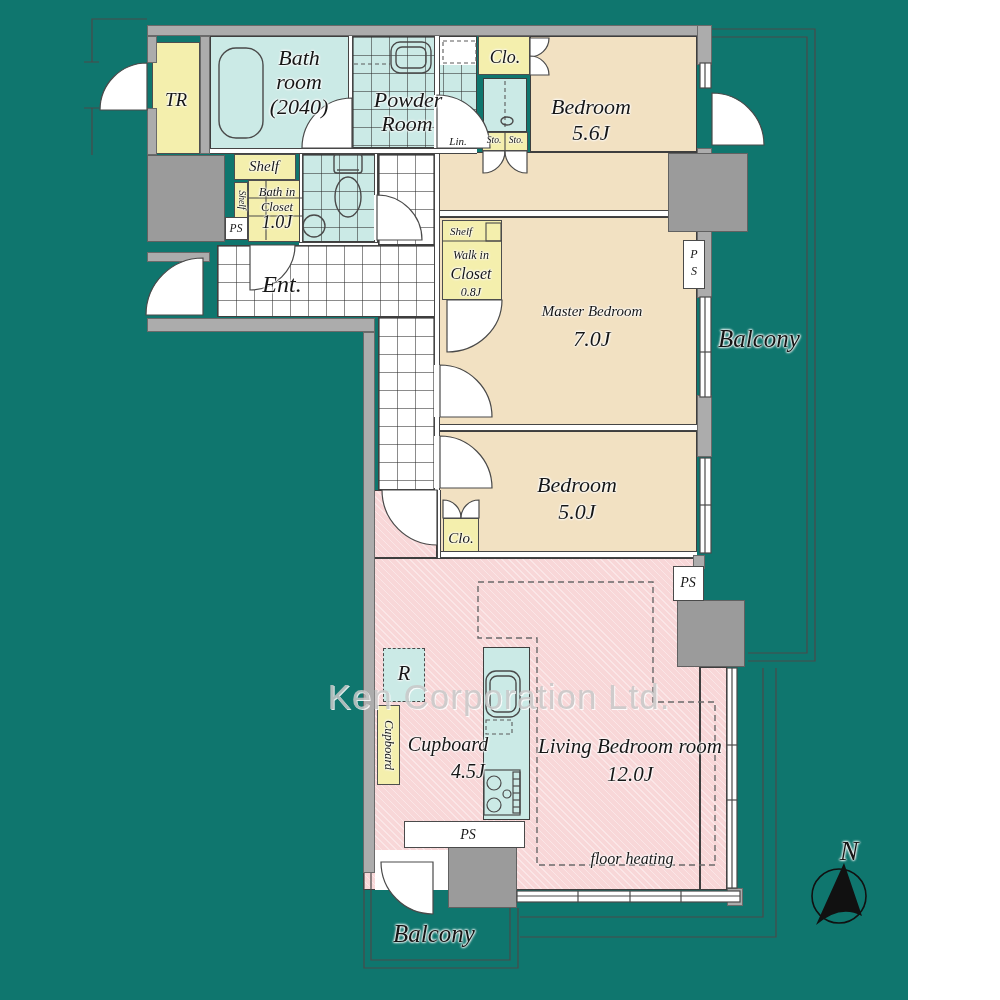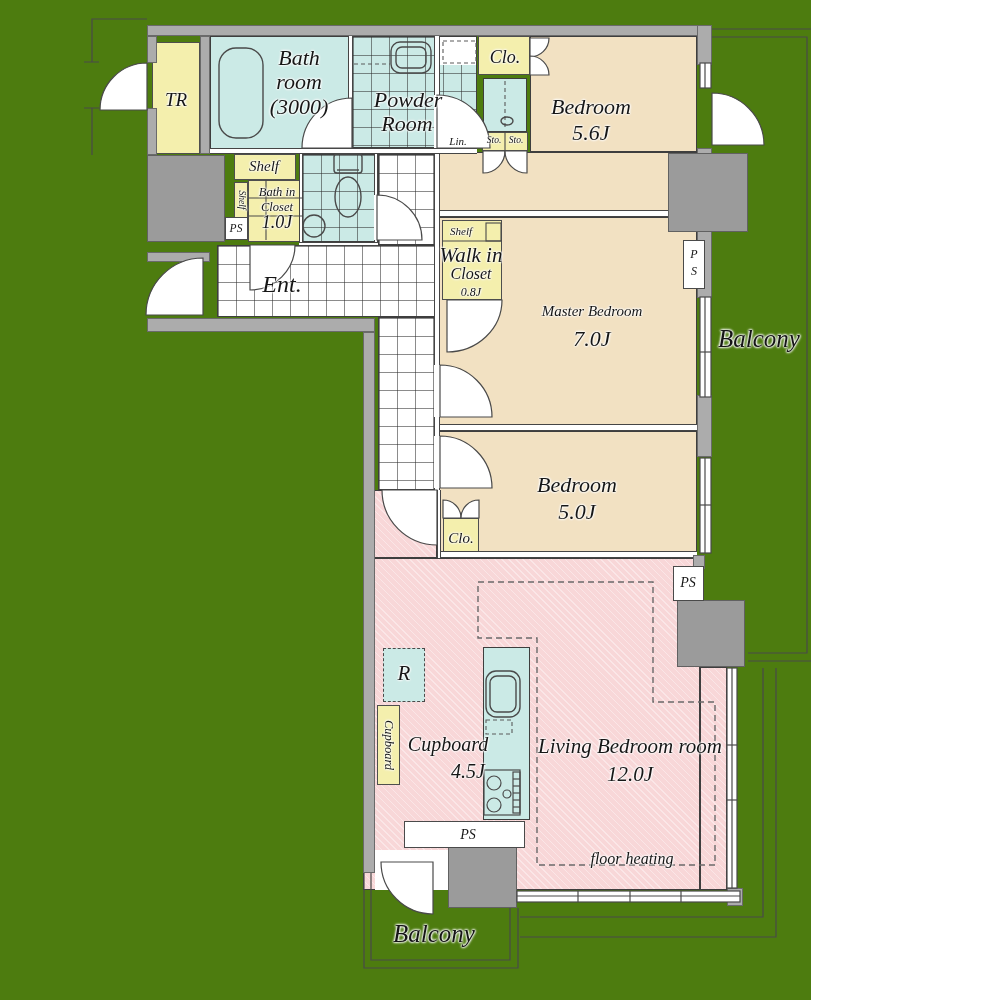--- a/index.html
+++ b/index.html
@@ -1,16 +1,16 @@
 <!DOCTYPE html>
 <html style="--c-wall: #ACACAC; --c-pillar: #9B9B9B; --c-room_beige: #F2E1C2; --c-room_pink: #F8D7D8; --c-room_cyan: #CBEAE6; --c-closet_yellow: #F4EFAD; --c-line: #4A4A4A; --c-watermark: #C9C9C9;"><head>
 <meta charset="utf-8">
 <style>
   html,body{margin:0;padding:0;background:#fff}
-  #plan{position:relative;width:811px;height:1000px;background:#4d7c0f;
+  #plan{position:relative;width:908px;height:1000px;background:#0f766e;
         font-family:"Liberation Serif",serif;overflow:hidden}
   .abs{position:absolute;box-sizing:border-box}
   .room{border:1px solid #3e3e3e}
   .beige{background:var(--c-room_beige,#F2E1C2)}
   .pink{background-color:var(--c-room_pink,#F8D7D8);
         background-image:repeating-linear-gradient(45deg,rgba(255,255,255,.38) 0 1px,transparent 1px 5px)}
   .cyan{background-color:var(--c-room_cyan,#CBEAE6)}
   .yellow{background:var(--c-closet_yellow,#F4EFAD);border:1px solid #4e4e4e}
   .tile{background-color:#fff}
   .grid{background-image:linear-gradient(rgba(45,45,45,.55) 1px,transparent 1px),
@@ -212,39 +212,39 @@
     </g>
 
     <g>
       <circle cx="839" cy="896" r="27" fill="none" stroke="#111" stroke-width="1.6"></circle>
       <path d="M844,863 L816,925 Q840,904 862,916 Z" fill="#111"></path>
     </g>
   </svg>
 
   <div class="lbl" style="left:299px;top:58px;font-size:22px">Bath</div>
   <div class="lbl" style="left:299px;top:82px;font-size:22px">room</div>
-  <div class="lbl" style="left:299px;top:107px;font-size:22px">(3000)</div>
+  <div class="lbl" style="left:299px;top:107px;font-size:22px">(2040)</div>
   <div class="lbl" style="left:408px;top:100px;font-size:22px">Powder</div>
   <div class="lbl" style="left:407px;top:124px;font-size:22px">Room</div>
   <div class="lbl" style="left:505px;top:57px;font-size:18px">Clo.</div>
   <div class="lbl" style="left:591px;top:107px;font-size:22px">Bedroom</div>
   <div class="lbl" style="left:591px;top:133px;font-size:22px">5.6J</div>
   <div class="lbl" style="left:458px;top:141px;font-size:11px">Lin.</div>
   <div class="lbl" style="left:494px;top:141px;font-size:9.5px">Sto.</div>
   <div class="lbl" style="left:516px;top:141px;font-size:9.5px">Sto.</div>
   <div class="lbl" style="left:176px;top:99px;font-size:19px">TR</div>
   <div class="lbl" style="left:264px;top:166px;font-size:15px">Shelf</div>
   <div class="lbl rot90" style="left:241px;top:200px;font-size:9.5px">Shelf</div>
   <div class="lbl" style="left:277px;top:192px;font-size:12.5px">Bath in</div>
   <div class="lbl" style="left:277px;top:207px;font-size:12.5px">Closet</div>
   <div class="lbl" style="left:277px;top:222px;font-size:18px">1.0J</div>
   <div class="lbl" style="left:236px;top:229px;font-size:11.5px">PS</div>
   <div class="lbl" style="left:282px;top:284px;font-size:24px">Ent.</div>
   <div class="lbl" style="left:461px;top:231px;font-size:11px">Shelf</div>
-  <div class="lbl" style="left:471px;top:255px;font-size:21px">Walk in</div>
+  <div class="lbl" style="left:471px;top:255px;font-size:12px">Walk in</div>
   <div class="lbl" style="left:471px;top:274px;font-size:16px">Closet</div>
   <div class="lbl" style="left:471px;top:292px;font-size:12px">0.8J</div>
   <div class="lbl" style="left:592px;top:311px;font-size:15px">Master Bedroom</div>
   <div class="lbl" style="left:592px;top:339px;font-size:22px">7.0J</div>
   <div class="lbl" style="left:694px;top:254px;font-size:12px">P</div>
   <div class="lbl" style="left:694px;top:271px;font-size:12px">S</div>
   <div class="lbl" style="left:759px;top:338px;font-size:25px">Balcony</div>
   <div class="lbl" style="left:577px;top:485px;font-size:22px">Bedroom</div>
   <div class="lbl" style="left:577px;top:512px;font-size:22px">5.0J</div>
   <div class="lbl" style="left:461px;top:538px;font-size:15px">Clo.</div>
@@ -253,13 +253,14 @@
   <div class="lbl rot90" style="left:389px;top:745px;font-size:12.5px">Cupboard</div>
   <div class="lbl" style="left:448px;top:744px;font-size:20px">Cupboard</div>
   <div class="lbl" style="left:468px;top:771px;font-size:20px">4.5J</div>
   <div class="lbl" style="left:630px;top:746px;font-size:21px">Living Bedroom room</div>
   <div class="lbl" style="left:630px;top:774px;font-size:21px">12.0J</div>
   <div class="lbl" style="left:632px;top:859px;font-size:16px">floor heating</div>
   <div class="lbl" style="left:468px;top:835px;font-size:14px">PS</div>
   <div class="lbl" style="left:434px;top:933px;font-size:25px">Balcony</div>
   <div class="lbl" style="left:849px;top:851px;font-size:28px">N</div>
 
+  <div id="watermark">Ken Corporation Ltd.</div>
 </div>
 
 </body></html>

